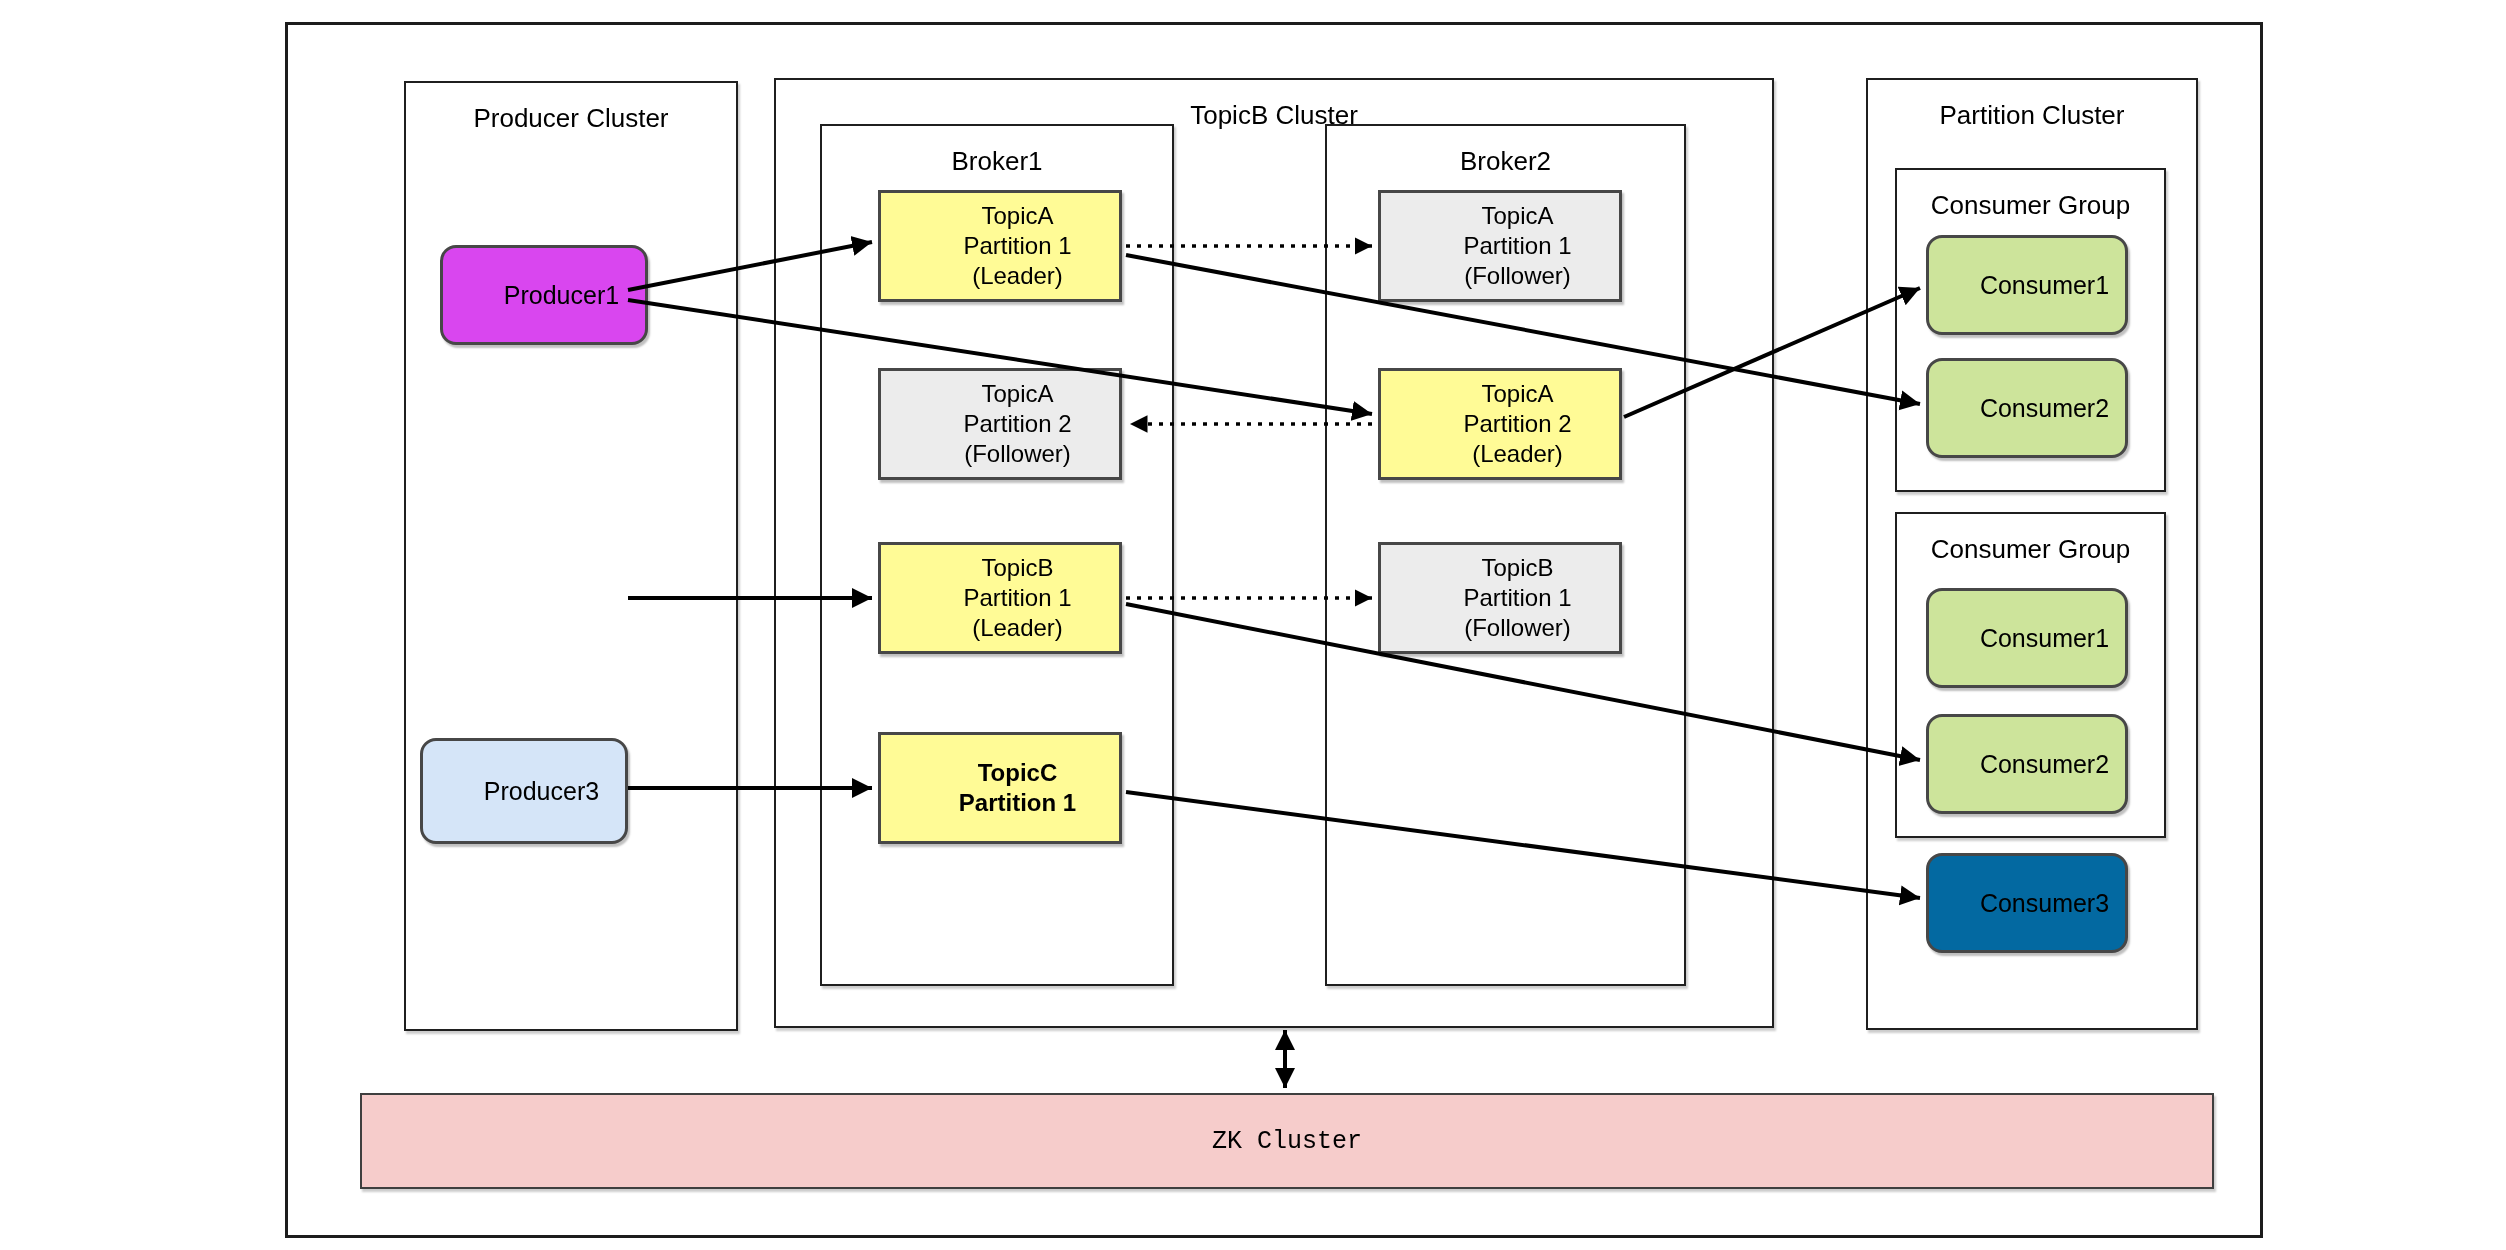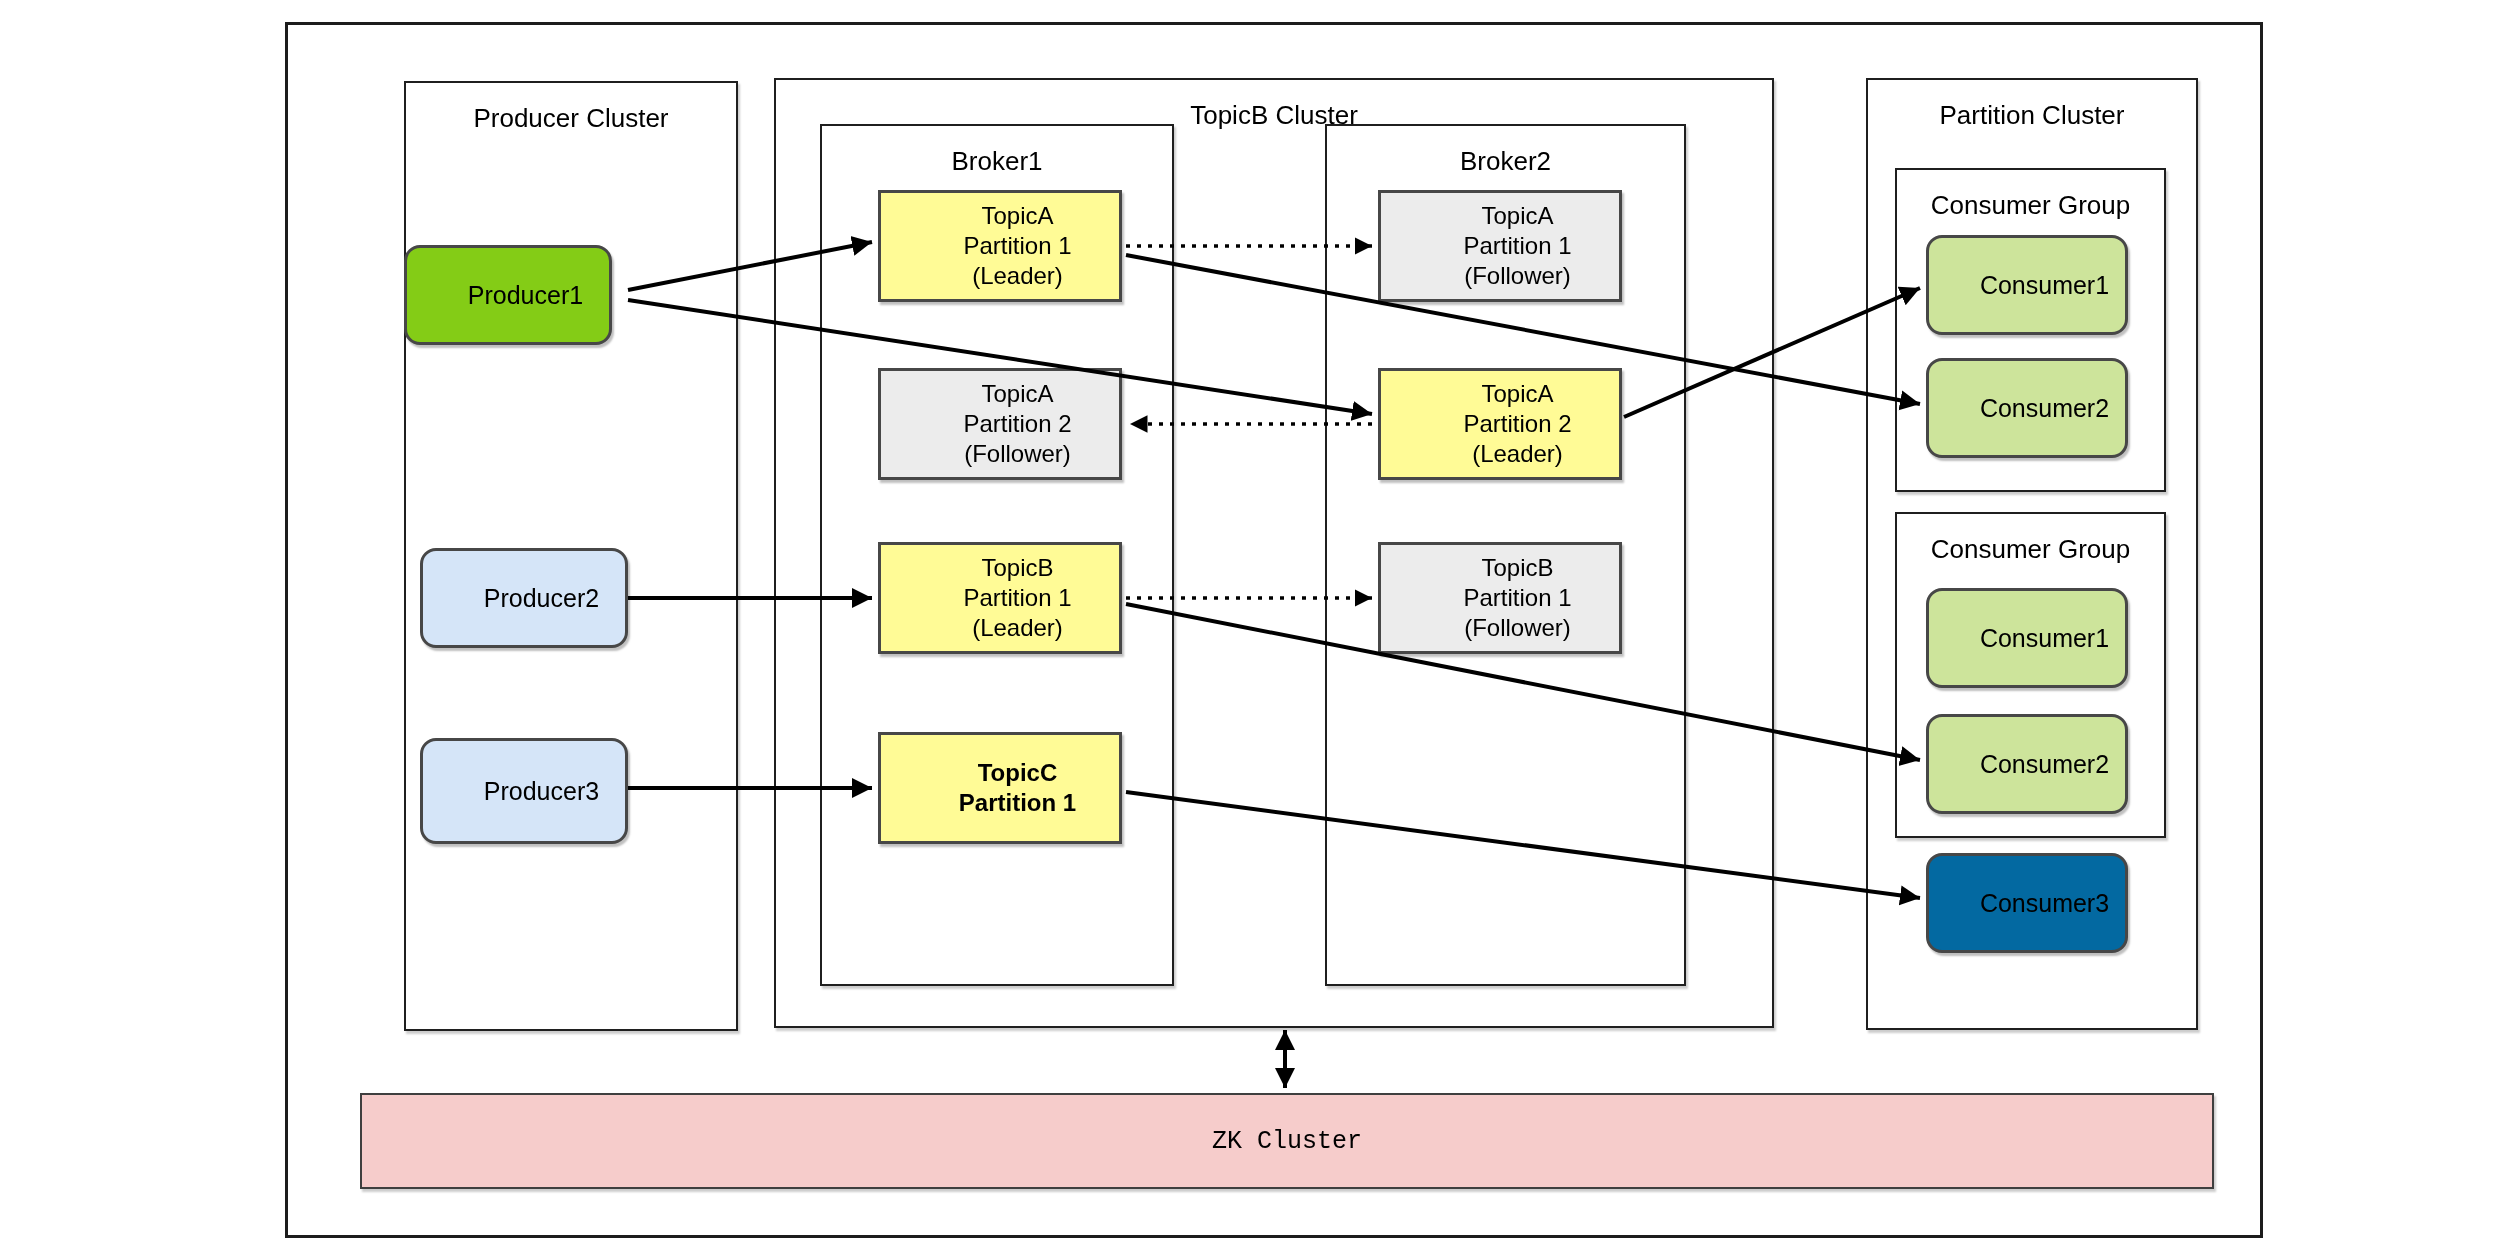--- a/index.html
+++ b/index.html
@@ -72,25 +72,22 @@
 
   <div id="consumer-group-2" class="cluster">
     <div class="cluster-label">Consumer Group</div>
   </div>
 
   <div id="zk-bar" style="background: rgb(246, 204, 203); font-family: Liberation Mono, monospace;">
     <span>ZK Cluster</span>
   </div>
 
   <div id="nodes-layer">
-      <div class="node producer" style="left: 404px; top: 245px; width: 208px; height: 100px; background: #84cc16;">
+      <div class="node producer" style="left: 440px; top: 245px; width: 208px; height: 100px; background: #d946ef;">
         <div class="nline">Producer1</div>
-      </div>
-      <div class="node producer" style="left: 420px; top: 548px; width: 208px; height: 100px; background: rgb(213, 229, 248);">
-        <div class="nline">Producer2</div>
       </div>
       <div class="node producer" style="left: 420px; top: 738px; width: 208px; height: 106px; background: rgb(213, 229, 248);">
         <div class="nline">Producer3</div>
       </div>
       <div class="node partition" style="left: 878px; top: 190px; width: 244px; height: 112px; background: rgb(255, 251, 150);">
         <div class="nline">TopicA</div>
         <div class="nline">Partition 1</div>
         <div class="nline">(Leader)</div>
       </div>
       <div class="node partition" style="left: 878px; top: 368px; width: 244px; height: 112px; background: rgb(236, 236, 236);">

